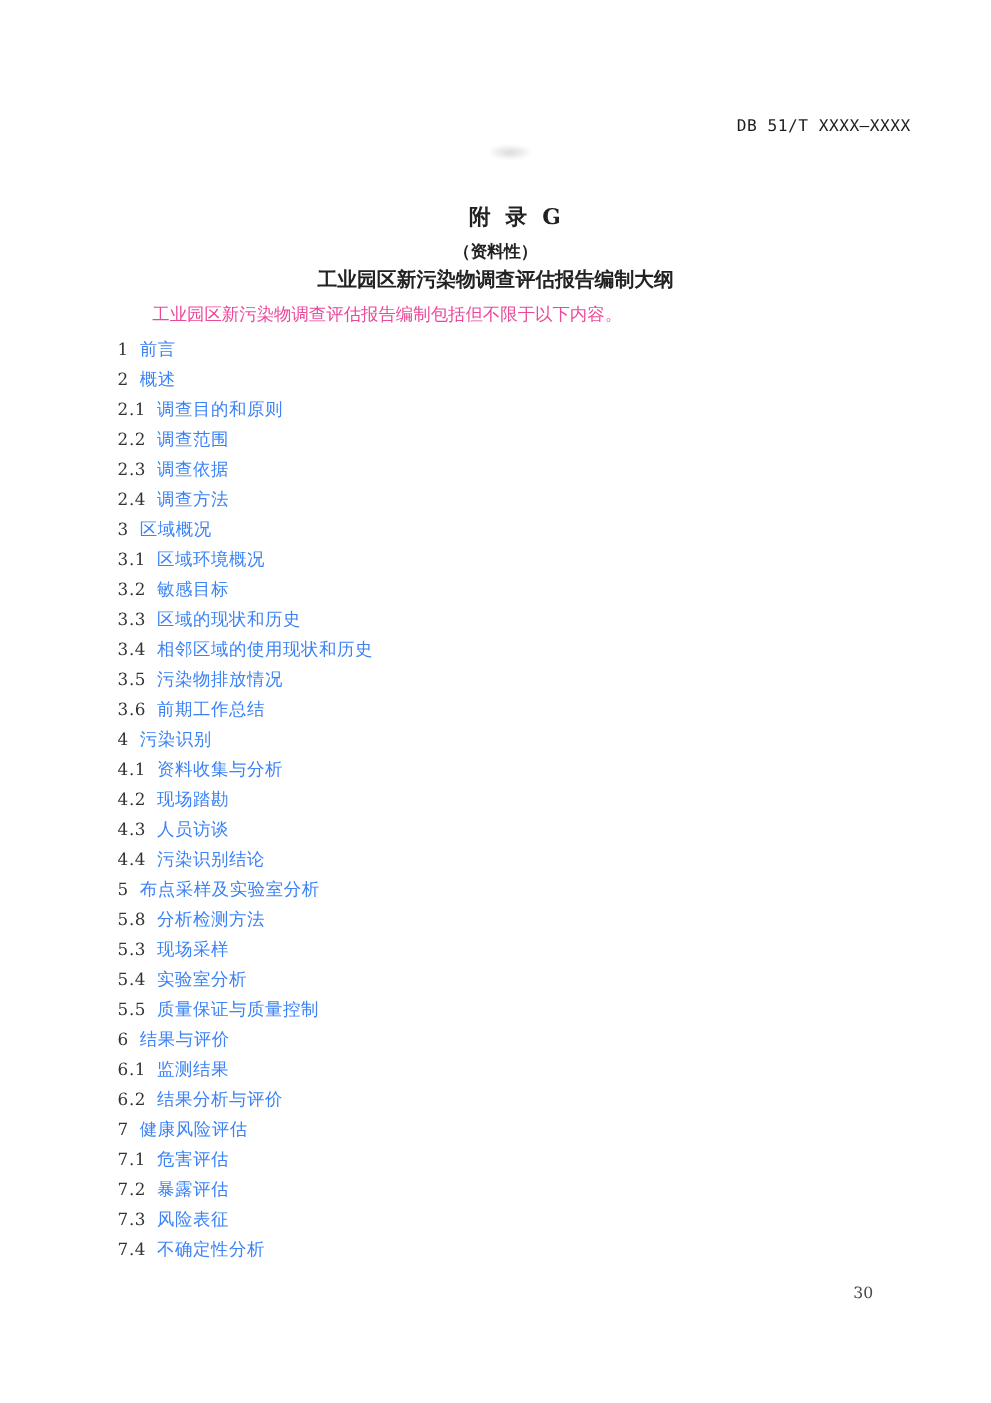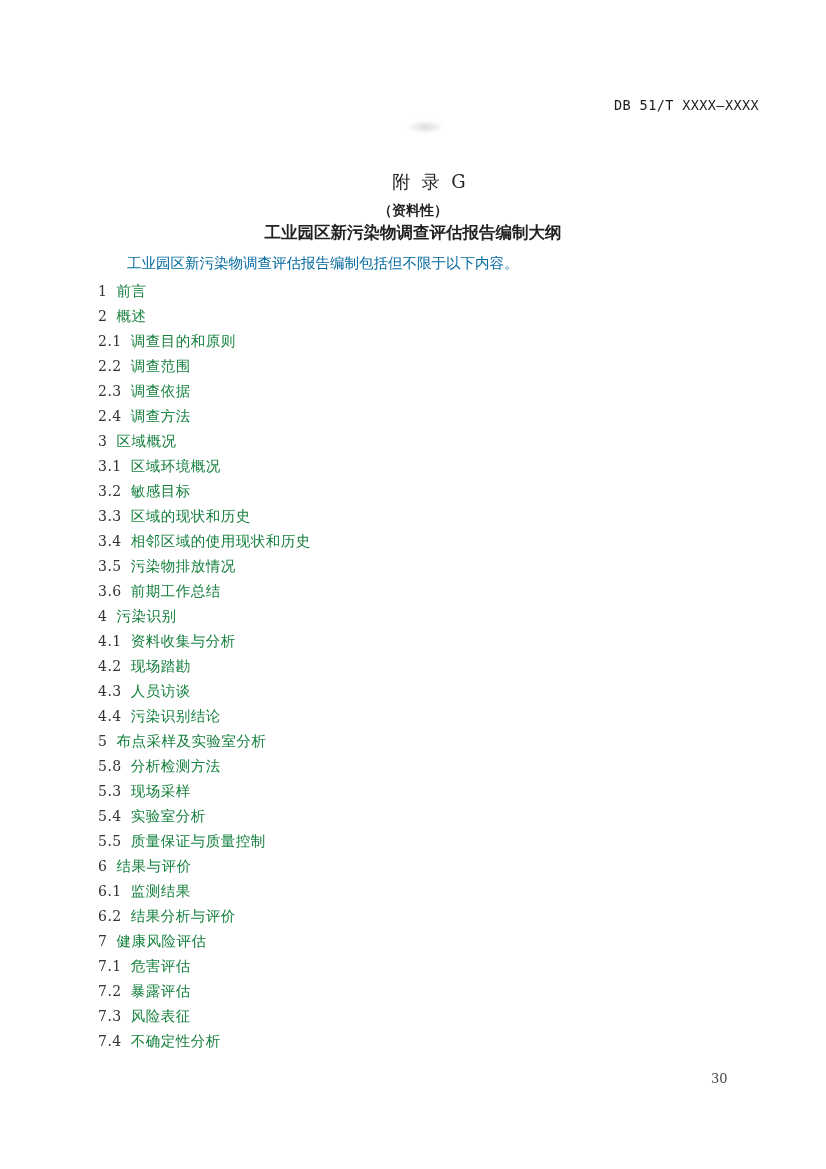--- a/index.html
+++ b/index.html
@@ -36,21 +36,21 @@
   .title-block {
     position: absolute;
     top: 171px;
     left: 0;
     width: 100%;
     text-align: center;
     color: #222222;
   }
   .title-line1 {
     font-size: 18px;
-    font-weight: normal;
+    font-weight: bold;
     white-space: pre;
     line-height: 22px;
     padding-left: 32px;
   }
   .title-line2 {
     font-size: 14px;
     font-weight: bold;
     line-height: 18px;
     margin-top: 8px;
   }
@@ -61,21 +61,21 @@
     margin-top: 3px;
   }
   .intro {
     position: absolute;
     top: 252px;
     left: 95px;
     right: 64px;
     font-size: 14.5px;
     line-height: 22px;
     text-indent: 2.2em;
-    color: #0369a1;
+    color: #ec4899;
   }
   .outline {
     position: absolute;
     top: 278px;
     left: 98px;
     right: 60px;
   }
   .row {
     height: 25px;
     line-height: 25px;
@@ -86,21 +86,21 @@
     display: inline-block;
     font-family: "DejaVu Serif", "Liberation Serif", serif;
     font-size: 14px;
     letter-spacing: 0.5px;
     margin-right: 9px;
     color: #333333;
   }
   .row .label {
     font-size: 14.5px;
     letter-spacing: 0.5px;
-    color: #15803d;
+    color: #3b82f6;
   }
   .page-number {
     position: absolute;
     top: 1071px;
     left: 711px;
     font-size: 13px;
     color: #474747;
     font-family: "DejaVu Serif", "Liberation Serif", serif;
   }
 </style>

